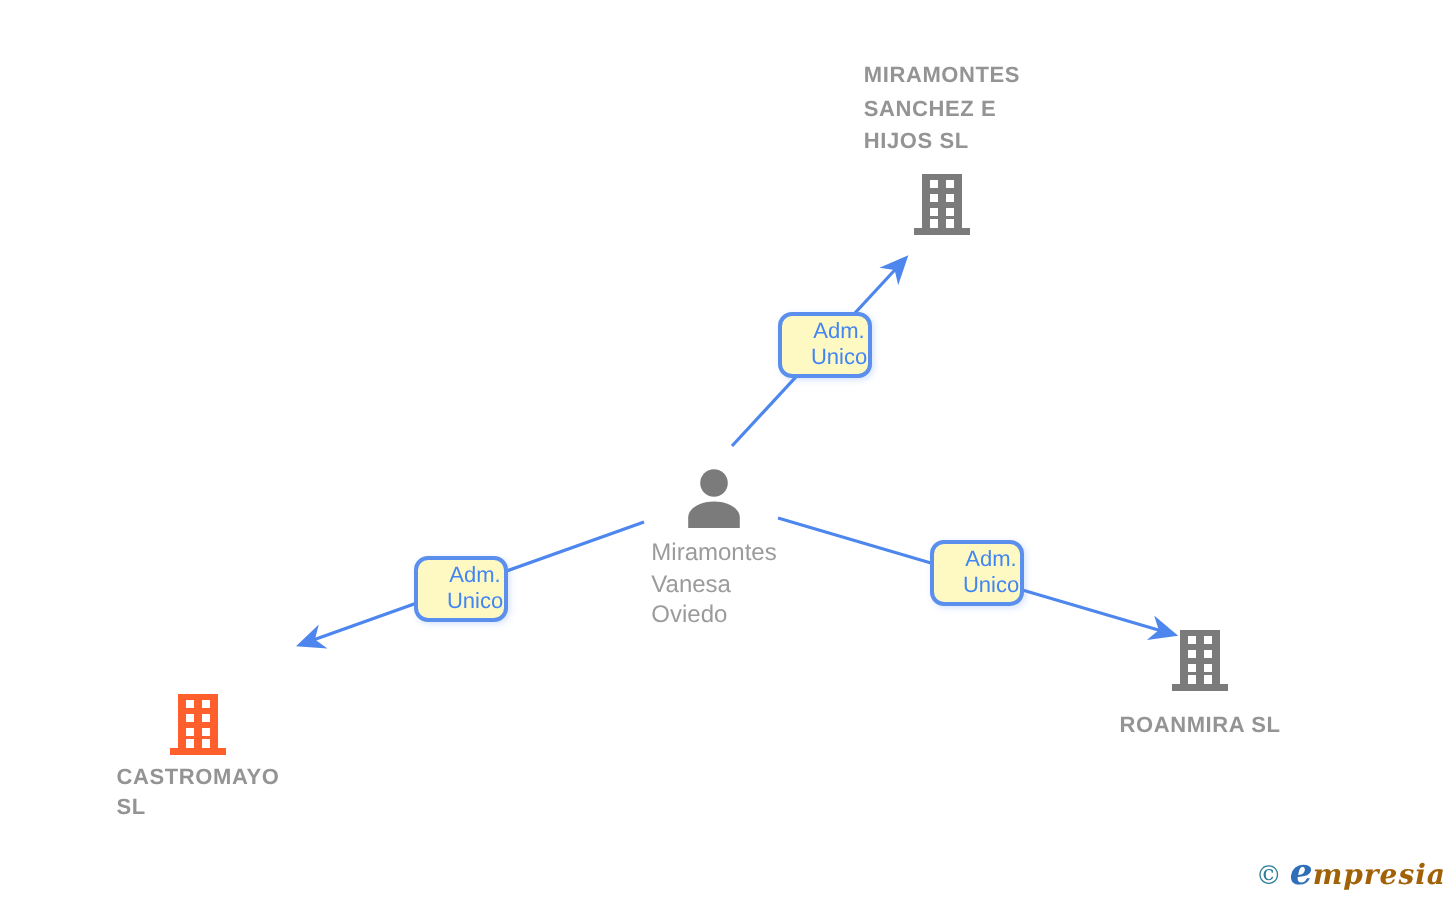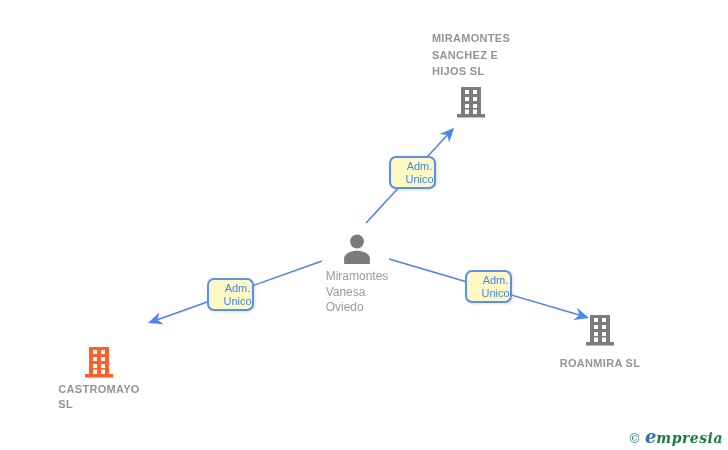--- a/index.html
+++ b/index.html
@@ -58,21 +58,21 @@
     position: absolute;
     right: 5px;
     bottom: 3px;
     display: flex;
     align-items: baseline;
     font-family: "DejaVu Serif", serif;
     font-style: italic;
   }
   .brand-copy { color: #2b7f99; font-size: 13px; font-style: normal; margin-right: 4px; }
   .brand-e { color: #2f6fba; font-size: 18px; font-weight: bold; }
-  .brand-rest { color: #15803d; font-size: 14px; font-weight: bold; letter-spacing: 0.5px; }
+  .brand-rest { color: #a16207; font-size: 14px; font-weight: bold; letter-spacing: 0.5px; }
 </style>
 </head>
 <body>
 
 <div class="canvas">
 
   <svg class="edges-layer" width="728" height="450" viewBox="0 0 728 450">
     <defs>
       <marker id="arrowhead" viewBox="0 0 10 10" refX="7.5" refY="5" markerWidth="10" markerHeight="10" orient="auto">
         <path d="M0.5,1 L9.5,5 L0.5,9 L3.2,5 Z" fill="#4d86ec"></path>

